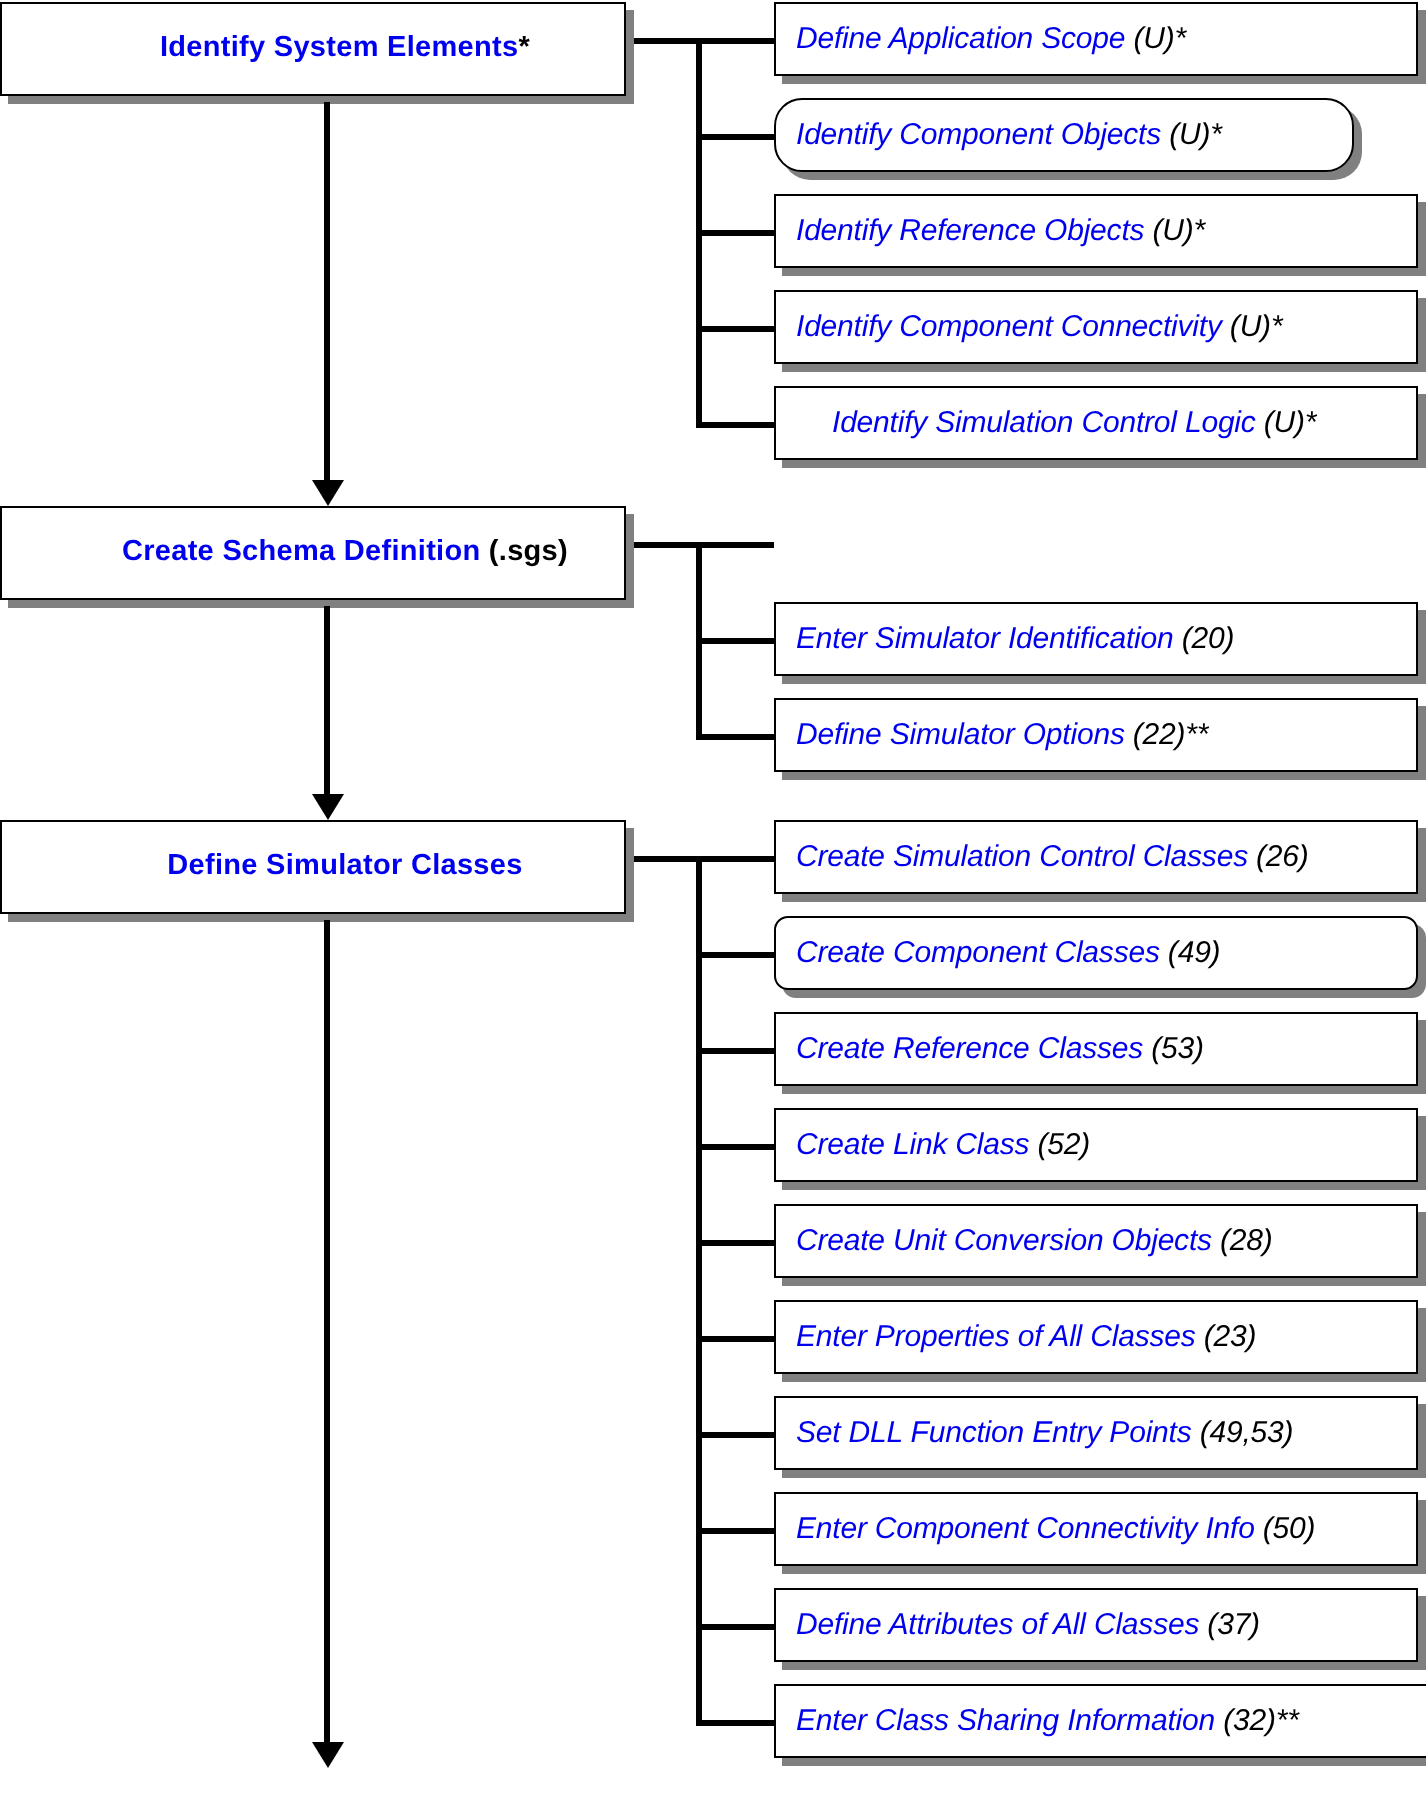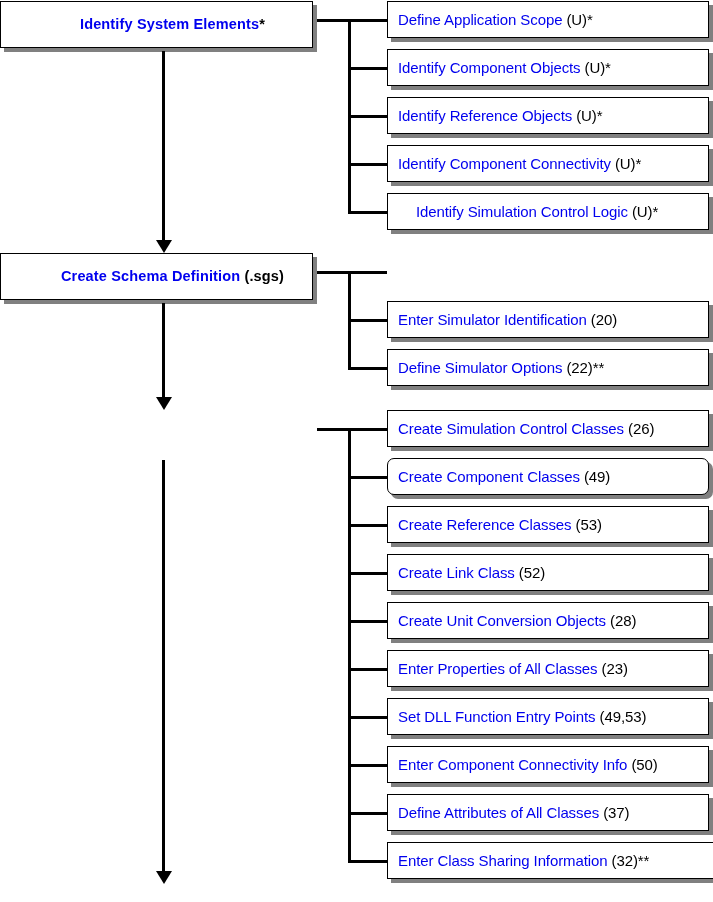--- a/index.html
+++ b/index.html
@@ -31,20 +31,21 @@
     display: flex;
     align-items: center;
   }
   .box.stage {
     justify-content: center;
     padding-left: 32px;
   }
   .box.task {
     justify-content: flex-start;
     padding-left: 10px;
+    font-style: italic;
   }
   .lbl {
     color: #0000ee;
     white-space: nowrap;
     line-height: 1;
   }
   .box.stage .lbl {
     font-weight: bold;
     font-size: 14.5px;
     letter-spacing: 0.15px;
@@ -86,21 +87,21 @@
 </head>
 <body>
 
 <div id="canvas">
     <div class="box stage" style="top: 1px; left: 0px; width: 313px; height: 47px;">
       <span class="lbl">Identify System Elements<span class="suffix">*</span></span>
     </div>
     <div class="box task" style="top: 1px; left: 387px; width: 322px; height: 37px;">
       <span class="lbl">Define Application Scope<span class="suffix"> (U)*</span></span>
     </div>
-    <div class="box task" style="top: 49px; left: 387px; width: 322px; height: 37px;">
+    <div class="box task" style="top: 49px; left: 387px; width: 290px; height: 37px; border-radius: 14px;">
       <span class="lbl">Identify Component Objects<span class="suffix"> (U)*</span></span>
     </div>
     <div class="box task" style="top: 97px; left: 387px; width: 322px; height: 37px;">
       <span class="lbl">Identify Reference Objects<span class="suffix"> (U)*</span></span>
     </div>
     <div class="box task" style="top: 145px; left: 387px; width: 322px; height: 37px;">
       <span class="lbl">Identify Component Connectivity<span class="suffix"> (U)*</span></span>
     </div>
     <div class="box task" style="top: 193px; left: 387px; width: 322px; height: 37px; padding-left: 28px;">
       <span class="lbl">Identify Simulation Control Logic<span class="suffix"> (U)*</span></span>
@@ -123,20 +124,23 @@
     <div class="box task" style="top: 349px; left: 387px; width: 322px; height: 37px;">
       <span class="lbl">Define Simulator Options<span class="suffix"> (22)**</span></span>
     </div>
     <div class="hline" style="left: 317px; top: 271px; width: 34px;"></div>
     <div class="vline" style="left: 348px; top: 271px; height: 99px;"></div>
     <div class="hline" style="left: 348px; top: 271px; width: 39px;"></div>
     <div class="hline" style="left: 348px; top: 319px; width: 39px;"></div>
     <div class="hline" style="left: 348px; top: 367px; width: 39px;"></div>
     <div class="arrowline" style="left: 162px; top: 303px; height: 94px;"></div>
     <div class="arrowhead" style="left: 155.5px; top: 397px;"></div>
+    <div class="box stage" style="top: 410px; left: 0px; width: 313px; height: 47px;">
+      <span class="lbl">Define Simulator Classes</span>
+    </div>
     <div class="box task" style="top: 410px; left: 387px; width: 322px; height: 37px;">
       <span class="lbl">Create Simulation Control Classes<span class="suffix"> (26)</span></span>
     </div>
     <div class="box task" style="top: 458px; left: 387px; width: 322px; height: 37px; border-radius: 7px;">
       <span class="lbl">Create Component Classes<span class="suffix"> (49)</span></span>
     </div>
     <div class="box task" style="top: 506px; left: 387px; width: 322px; height: 37px;">
       <span class="lbl">Create Reference Classes<span class="suffix"> (53)</span></span>
     </div>
     <div class="box task" style="top: 554px; left: 387px; width: 322px; height: 37px;">

